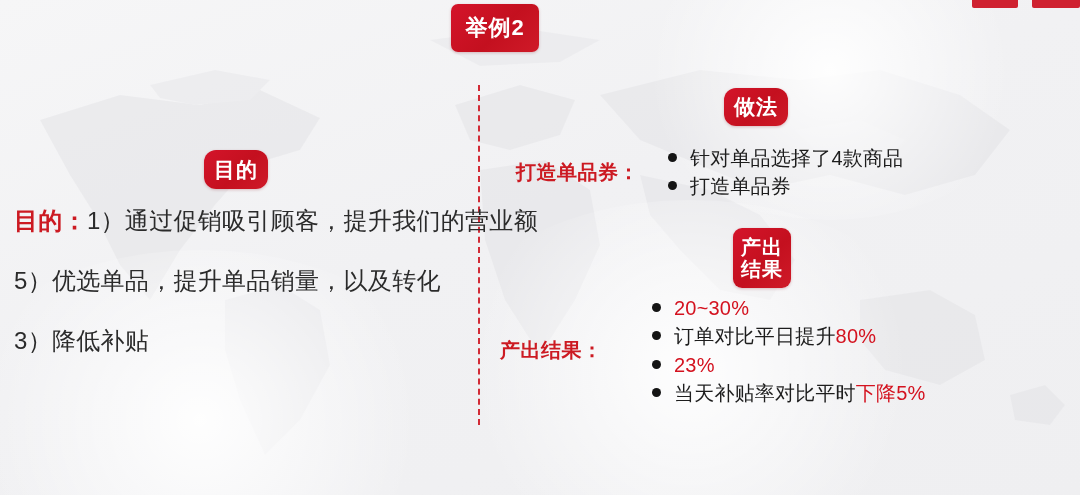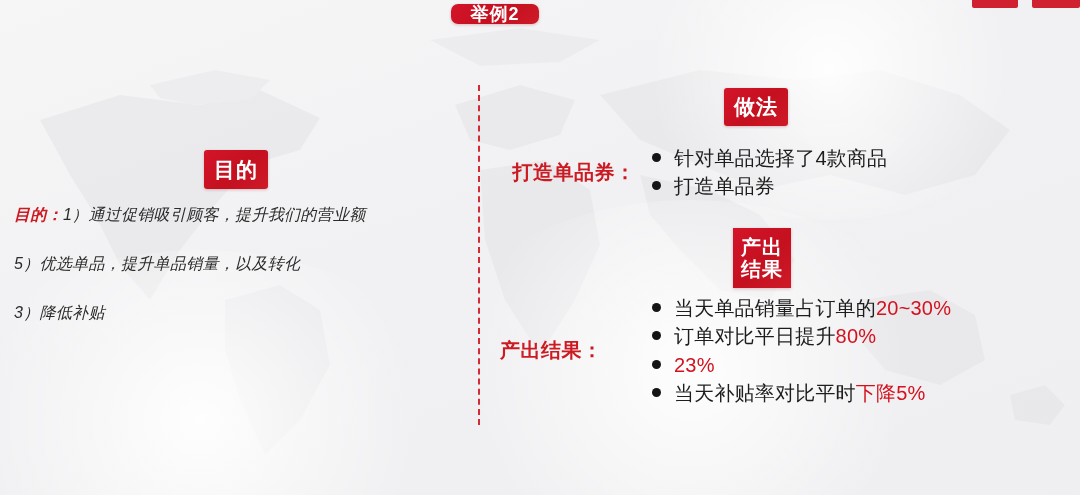--- a/index.html
+++ b/index.html
@@ -55,49 +55,49 @@
   .topbar-1 { left: 972px; width: 46px; }
   .topbar-2 { left: 1032px; width: 48px; }
 
   
   .badge {
     position: absolute;
     background: linear-gradient(135deg, #d4142a 0%, #c4101f 55%, #cf1a28 100%);
     color: #ffffff;
     font-weight: bold;
     text-align: center;
-    border-radius: 3px;
+    border-radius: 12px;
     box-shadow: 0 1px 3px rgba(140,20,30,0.25);
     display: flex;
     align-items: center;
     justify-content: center;
     line-height: 1.12;
     letter-spacing: 1px;
   }
   #badge-title {
     left: 451px; top: 4px;
-    width: 88px; height: 20px;
-    font-size: 18px;
+    width: 88px; height: 48px;
+    font-size: 22px;
     border-radius: 7px;
   }
   #badge-purpose {
     left: 204px; top: 150px;
     width: 64px; height: 39px;
     font-size: 21px;
   }
   #badge-method {
     left: 724px; top: 88px;
     width: 64px; height: 38px;
     font-size: 21px;
   }
   #badge-outcome {
     left: 733px; top: 228px;
     width: 58px; height: 60px;
     font-size: 20px;
-    border-radius: 0;
+    border-radius: 9px;
     flex-direction: column;
   }
   #badge-outcome span { display: block; }
 
   
   #divider {
     position: absolute;
     left: 478px;
     top: 85px;
     width: 0;
@@ -105,41 +105,40 @@
     border-left: 2px dashed #d22b36;
   }
 
   
   #left-col {
     position: absolute;
     left: 14px;
     top: 205px;
     width: 450px;
     color: #2b2b2b;
-    font-size: 16px;
-    font-style: italic;
+    font-size: 24px;
   }
   #left-col .line {
     margin-bottom: 28px;
     white-space: nowrap;
     letter-spacing: 0.3px;
   }
   #left-col .line:last-child { margin-bottom: 8px; }
   .red-label {
     color: #cc1a22;
     font-weight: bold;
   }
 
   
   .section {
     position: absolute;
     display: flex;
     align-items: center;
   }
-  #section-method { left: 500px; top: 140px; text-align: center; }
+  #section-method { left: 516px; top: 140px; }
   #section-outcome { left: 500px; top: 290px; }
 
   .section-label {
     color: #cc1a22;
     font-weight: bold;
     font-size: 20px;
     white-space: nowrap;
     letter-spacing: 0.5px;
     flex: 0 0 auto;
   }
@@ -242,21 +241,20 @@
   <div class="badge" id="badge-outcome">
     <span>产出</span>
     <span>结果</span>
   </div>
 
   <div class="section" id="section-outcome">
     <div class="section-label">产出结果：</div>
     <ul class="bullets">
       <li>
         <span class="dot"></span>
-        <span>当天单品销量占订单的</span>
           <span class="hl">20~30%</span>
       </li>
       <li>
         <span class="dot"></span>
         <span>订单对比平日提升</span>
           <span class="hl">80%</span>
       </li>
       <li>
         <span class="dot"></span>
           <span class="hl">23%</span>

